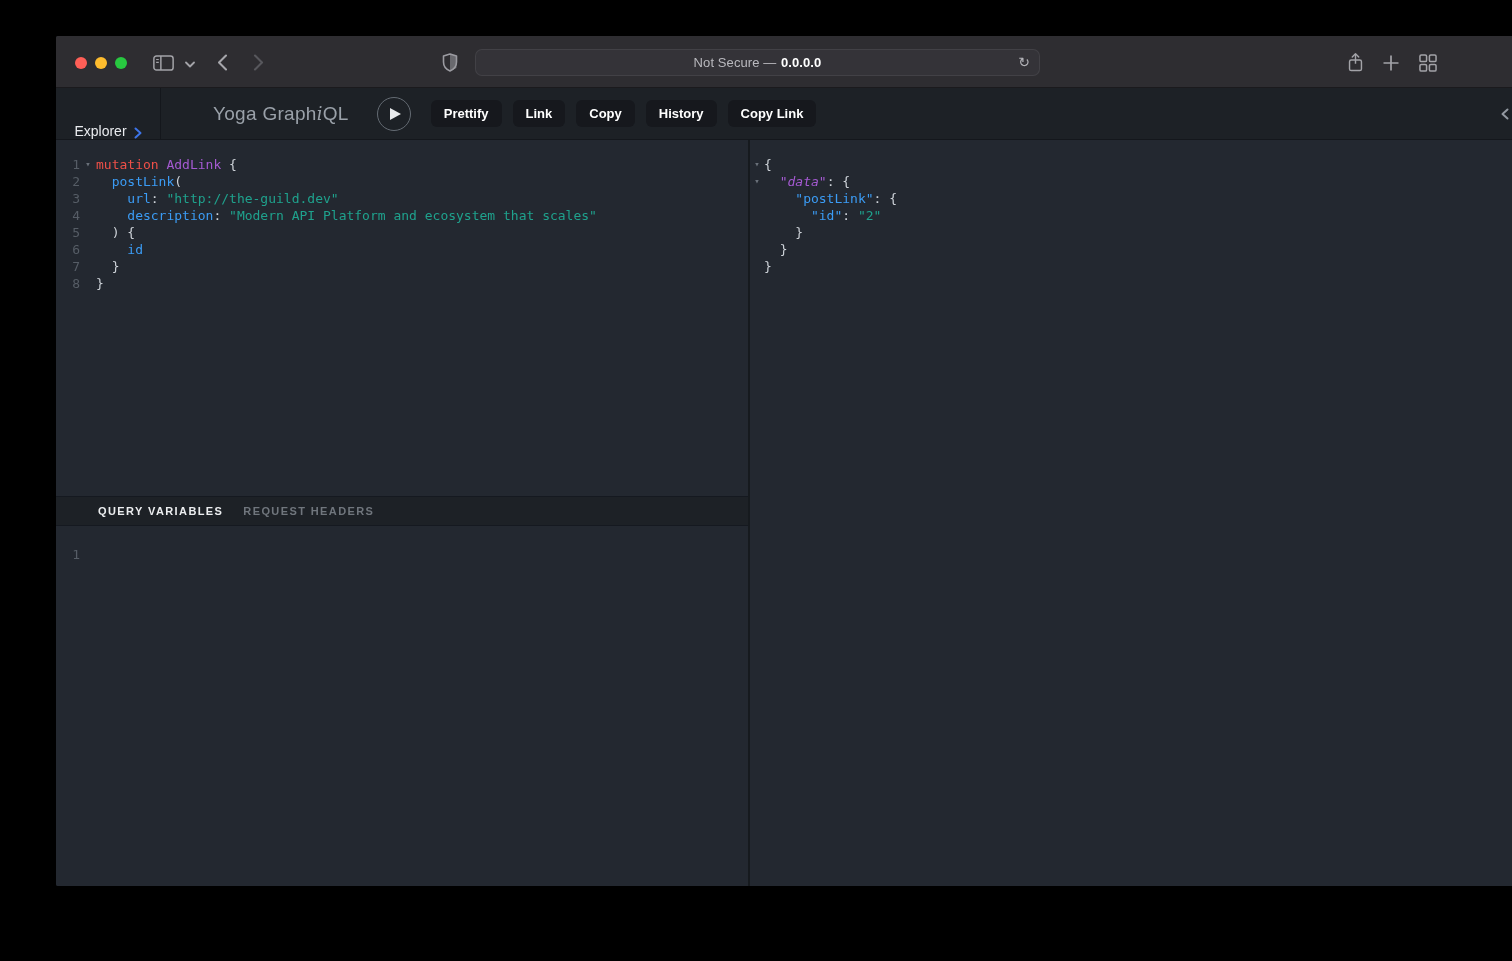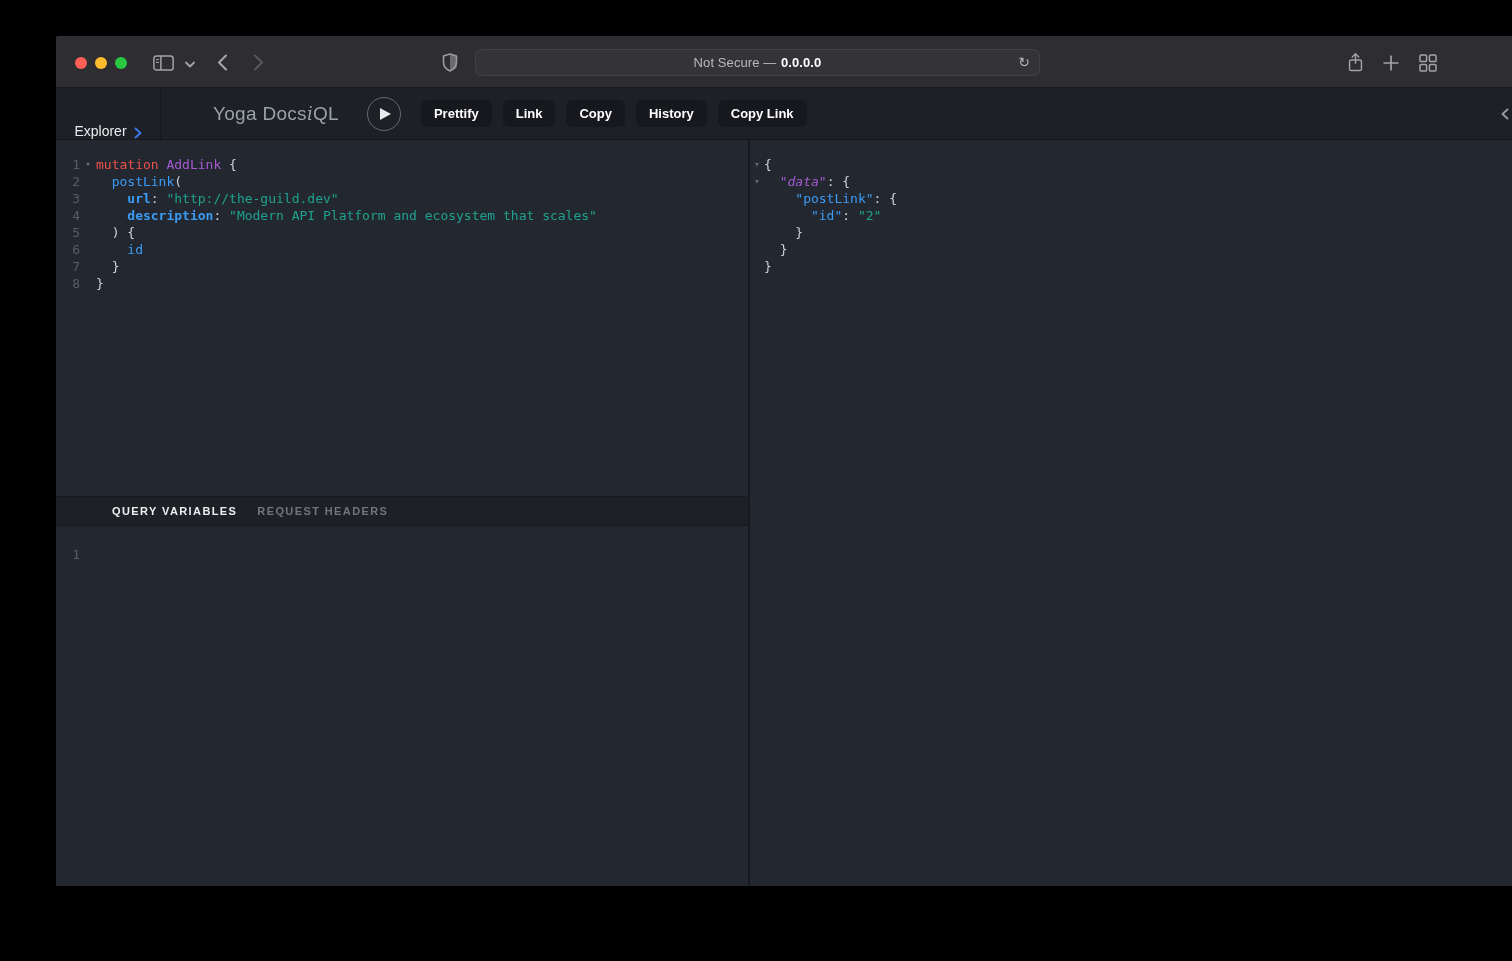--- a/index.html
+++ b/index.html
@@ -63,27 +63,27 @@
 
   .code-area { font-family:"DejaVu Sans Mono", monospace; font-size:13px; line-height:17px;
                padding-top:16px; }
   .query-area { flex:1; overflow:hidden; cursor:text; }
   .code-line { display:flex; white-space:pre; }
   .ln-num { width:24px; text-align:right; color:#565d66; flex:0 0 24px; }
   .ln-fold { width:16px; text-align:center; color:#6a717a; font-size:9px; flex:0 0 16px;
              line-height:17px; }
   .resp .ln-fold { width:14px; flex:0 0 14px; }
   .ln-code { white-space:pre; color:#ced3d9;text-align:center; }
-  .tk-attr { font-weight:bold; }
+  .tk-attr { font-weight:normal; }
   .tk-defi { font-style:italic; }
 
   
   .var-tabs { height:30px; flex:0 0 30px; background:#1d2126;
               border-top:1px solid #151920; border-bottom:1px solid #151920;
-              display:flex; align-items:center; padding-left:56px; gap:20px; }
+              display:flex; align-items:center; padding-left:42px; gap:20px; }
   .var-tab { font-size:11px; font-weight:bold; letter-spacing:1.4px; cursor:pointer; }
   .var-tab.active { color:#eceef0; }
   .var-tab.inactive { color:#70767d; }
   .vars-area { flex:1; overflow:hidden; cursor:text; padding-top:20px; }
 </style>
 </head>
 <body>
 
 <div class="window">
 
@@ -158,21 +158,21 @@
 
   <div class="gql-toolbar">
     <div class="explorer-box">
       <span>Explorer</span>
       <svg width="8" height="12" viewBox="0 0 8 12">
         <polyline points="1.5,1.5 6.5,6 1.5,10.5" fill="none" stroke="#3d74e8" stroke-width="2" stroke-linecap="round" stroke-linejoin="round"></polyline>
       </svg>
     </div>
 
     <div class="gql-title">
-      <span>Yoga Docs</span><em>i</em><span>QL</span>
+      <span>Yoga Graph</span><em>i</em><span>QL</span>
     </div>
 
     <div class="play-btn">
       <div class="play-tri"></div>
     </div>
 
     <div class="btn-row">
       <button class="tb-btn">Prettify</button>
       <button class="tb-btn">Link</button>
       <button class="tb-btn">Copy</button>

